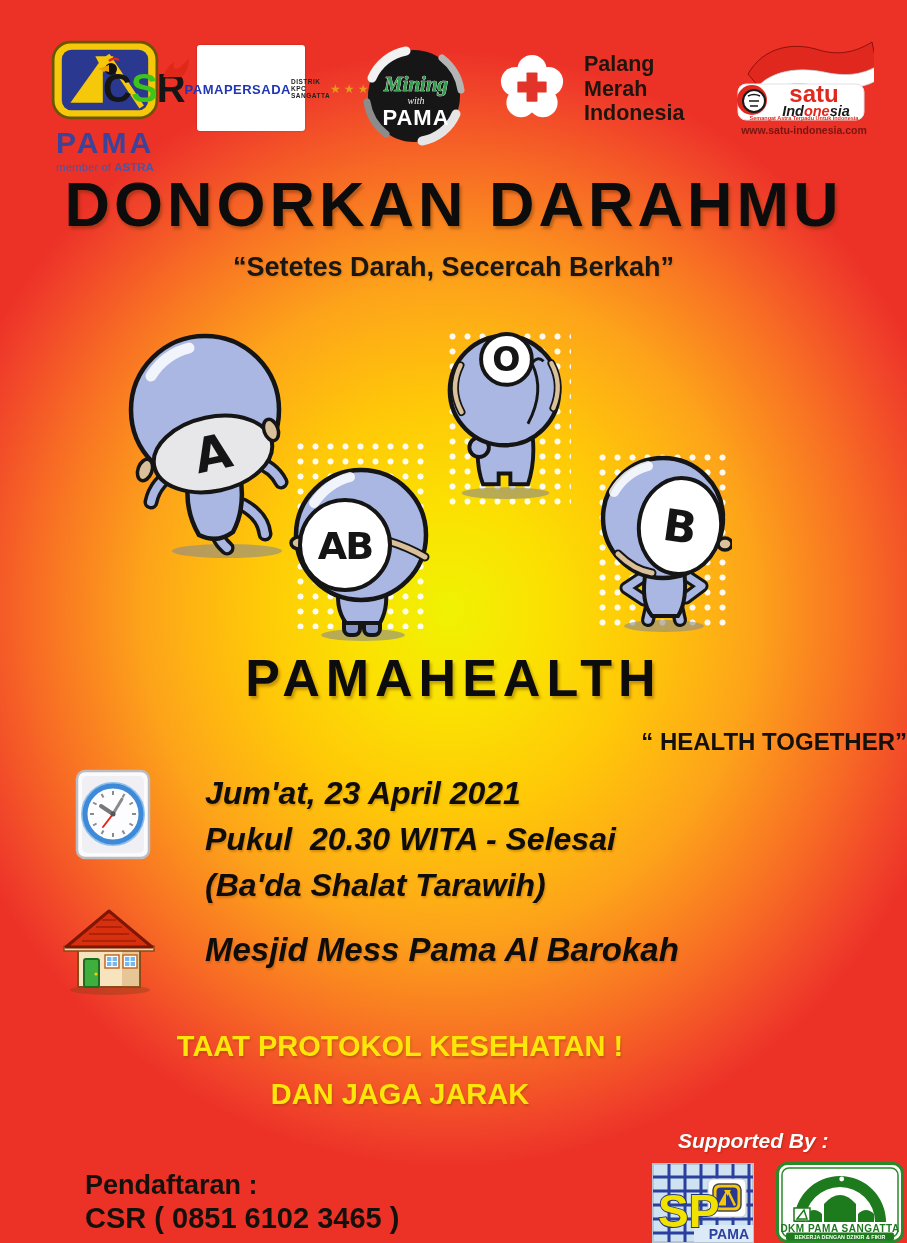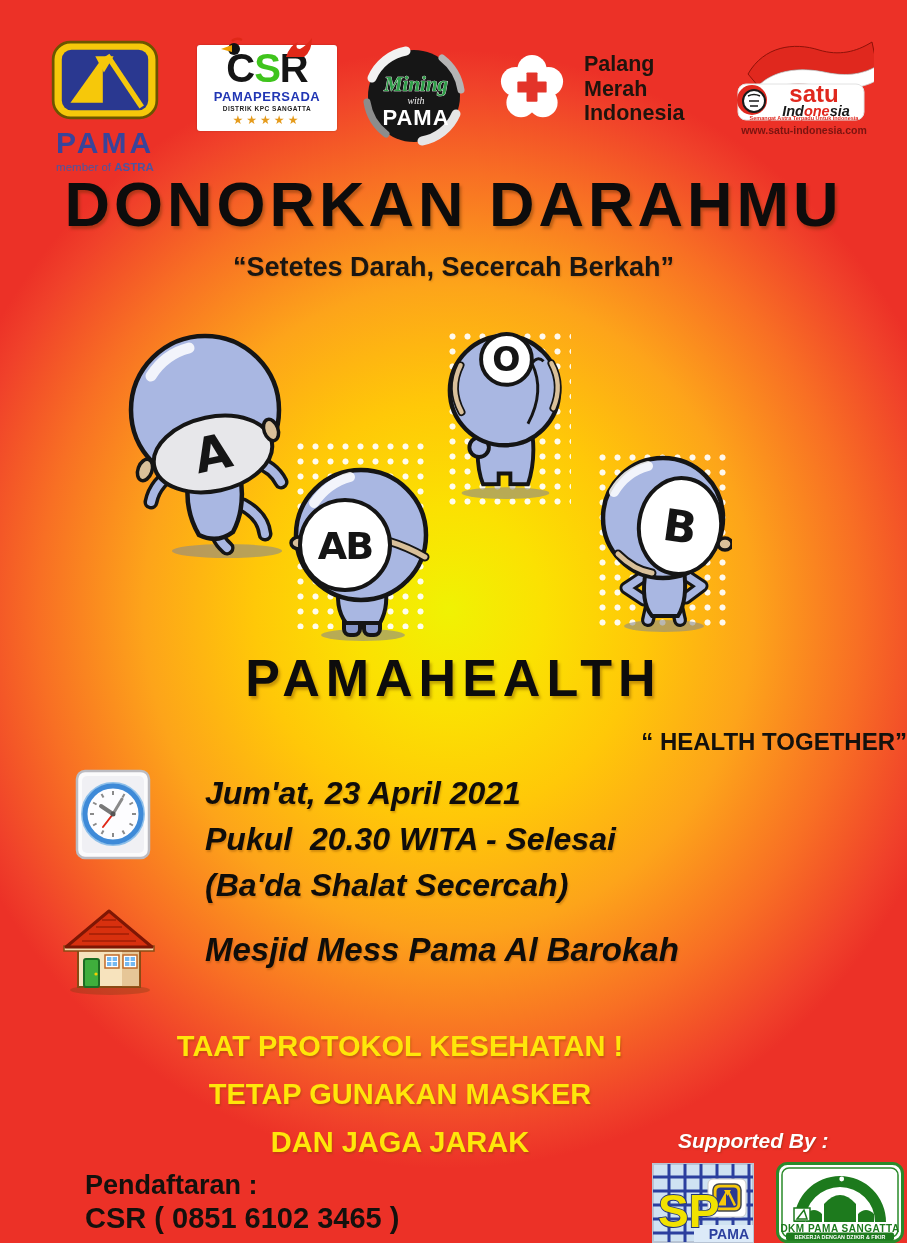--- a/index.html
+++ b/index.html
@@ -6,22 +6,22 @@
   body{font-family:"Liberation Sans",sans-serif;}
   .poster{position:relative;width:907px;height:1243px;overflow:hidden;
     background:radial-gradient(ellipse 58% 45% at 49.5% 49%,
       #f0f203 0%, #fbe102 18%, #ffc808 37%, #fda41a 58%, #f86f24 78%, #f0412a 94%, #ec3127 100%);}
   .abs{position:absolute;}
   
   .pama-logo{left:45px;top:40px;width:120px;text-align:center;}
   .pama-word{margin-top:2px;font-weight:bold;font-size:30px;letter-spacing:3px;color:#39449a;}
   .pama-cap{font-size:11.5px;color:#4a56a2;margin-top:1px;}
   .pama-cap .b{font-weight:bold;}
-  .csr-box{left:197px;top:45px;width:140px;height:86px;background:#fff;border-radius:3px;
-    display:flex;flex-direction:column;align-items:center;justify-content:center;box-shadow:0 0 2px rgba(0,0,0,.25);}
+  .csr-box{left:197px;top:45px;width:108px;height:86px;background:#fff;border-radius:3px;
+    display:flex;align-items:center;justify-content:center;box-shadow:0 0 2px rgba(0,0,0,.25);}
   .csr-letters{position:relative;font-weight:bold;font-size:40px;line-height:36px;letter-spacing:-1px;}
   .csr-letters .c{color:#151515;}
   .csr-letters .s{color:#3fc41c;}
   .csr-letters .r{color:#151515;}
   .csr-org{color:#2136b4;font-weight:bold;font-size:13px;letter-spacing:.5px;margin-top:3px;}
   .csr-district{color:#222;font-weight:bold;font-size:6.5px;letter-spacing:.5px;margin-top:1px;}
   .csr-stars{color:#e59b1c;font-size:12px;letter-spacing:3px;margin-top:1px;}
   .mining-logo{left:362px;top:44px;}
   .pmi-icon{left:500px;top:54px;}
   .pmi-text{left:584px;top:52px;font-weight:bold;font-size:21.5px;line-height:24.5px;color:#20140d;}
@@ -269,21 +269,21 @@
     <g>
       <line x1="38" y1="45" x2="26" y2="37" stroke="#787878" stroke-width="4" stroke-linecap="round"></line>
       <line x1="38" y1="45" x2="47" y2="30" stroke="#8a8a8a" stroke-width="3" stroke-linecap="round"></line>
       <line x1="38" y1="45" x2="28" y2="58" stroke="#e02818" stroke-width="2" stroke-linecap="round"></line>
       <circle cx="38" cy="45" r="2.5" fill="#555"></circle>
     </g>
   </svg>
   <div class="abs sched">
     <div class="sched-line">Jum'at, 23 April 2021</div>
     <div class="sched-line">Pukul  20.30 WITA - Selesai</div>
-    <div class="sched-line">(Ba'da Shalat Secercah)</div>
+    <div class="sched-line">(Ba'da Shalat Tarawih)</div>
   </div>
 
   <svg class="abs house-icon" viewBox="0 0 94 92" width="94" height="92">
     <ellipse cx="48" cy="87" rx="40" ry="5" fill="rgba(120,60,20,0.35)"></ellipse>
     <rect x="16" y="44" width="62" height="40" fill="#f7e3bd" stroke="#8a4a14" stroke-width="2"></rect>
     <rect x="60" y="44" width="18" height="40" fill="rgba(180,110,40,0.25)"></rect>
     <rect x="2" y="43" width="90" height="5" fill="#f3d7a8" stroke="#8a4a14" stroke-width="1.5"></rect>
     <polygon points="4,44 47,8 90,44" fill="#d8300e" stroke="#7e1604" stroke-width="3" stroke-linejoin="round"></polygon>
     <g stroke="#a01e06" stroke-width="1.6" fill="none">
       <path d="M 20,38 L 74,38 M 27,31 L 67,31 M 34,24 L 60,24 M 40,17 L 54,17"></path>
@@ -296,21 +296,20 @@
       <path d="M50,54 L50,63 M45,58.5 L55,58.5" stroke="#fff" stroke-width="1.2"></path>
       <rect x="61" y="52" width="14" height="13" fill="#fff" stroke="#c06a28" stroke-width="1.5"></rect>
       <rect x="63" y="54" width="10" height="9" fill="#74b8f2"></rect>
       <path d="M68,54 L68,63 M63,58.5 L73,58.5" stroke="#fff" stroke-width="1.2"></path>
     </g>
   </svg>
   <div class="abs location">Mesjid Mess Pama Al Barokah</div>
 
   <div class="abs protocol">
     <div>TAAT PROTOKOL KESEHATAN !</div>
-    <div>TETAP GUNAKAN MASKER</div>
     <div>DAN JAGA JARAK</div>
   </div>
 
   <div class="abs supported">Supported By :</div>
 
   <svg class="abs sp-logo" viewBox="0 0 102 80" width="102" height="80">
     <rect x="1" y="1" width="100" height="78" fill="#cfe2f2" stroke="#b8c4d4" stroke-width="2"></rect>
     <g stroke="#2b3f9e" stroke-width="3">
       <path d="M17,1 V79 M33,1 V79 M49,1 V79 M65,1 V79 M81,1 V79 M97,1 V79"></path>
       <path d="M1,14 H101 M1,28 H101 M1,42 H101 M1,56 H101 M1,70 H101"></path>

